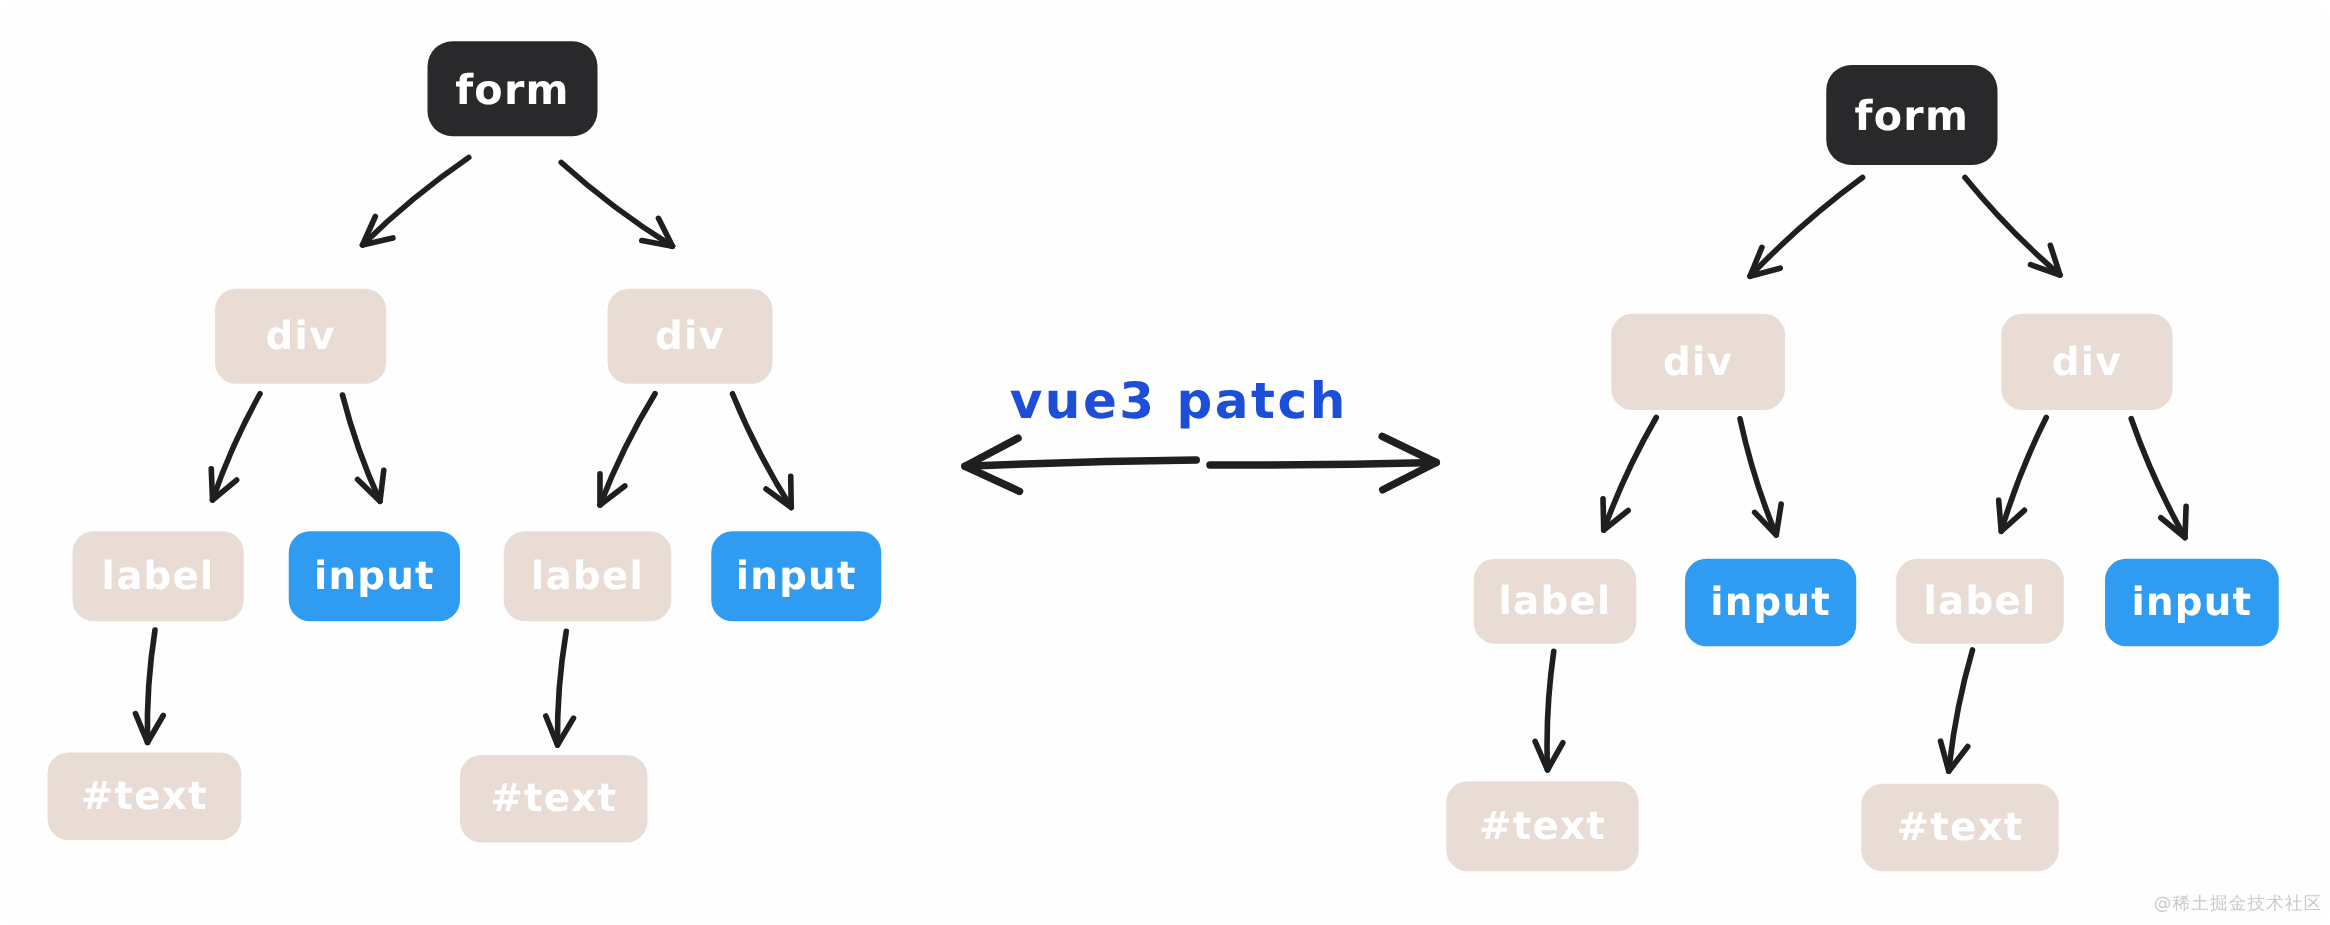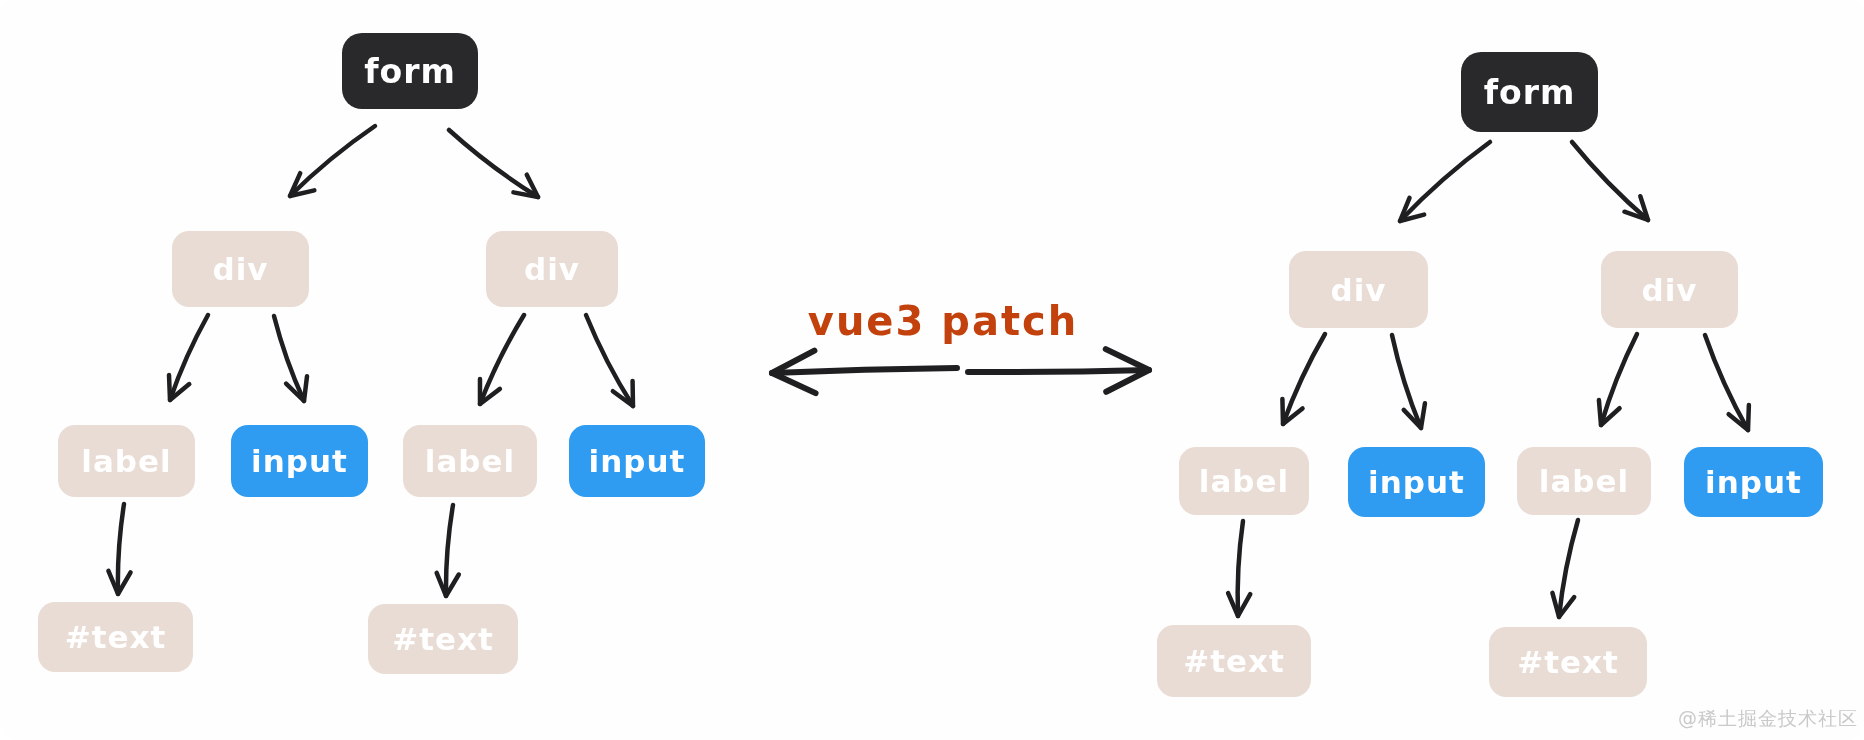--- a/index.html
+++ b/index.html
@@ -37,21 +37,21 @@
     transform: translate(-50%, -50%);
     font-size: 40px;
     font-weight: 700;
     letter-spacing: 2px;
     white-space: nowrap;
   }
   .watermark {
     position: absolute;
     right: 6px;
     bottom: 8px;
-    font-size: 19px;
+    font-size: 14px;
     letter-spacing: 1px;
     white-space: nowrap;
   }
 </style>
 </head>
 <body>
 
 <div class="canvas" style="background: rgb(254, 254, 254);">
   <svg id="arrow-layer" class="arrow-layer">
       <g fill="none" stroke="#1f1f22" stroke-width="4.5" stroke-linecap="round" stroke-linejoin="round">
@@ -140,15 +140,15 @@
       <div class="node form" style="left: 1461px; top: 52px; width: 137px; height: 80px; background: rgb(41, 41, 44); color: rgb(255, 255, 255);">form</div>
       <div class="node element" style="left: 1289px; top: 251px; width: 139px; height: 77px; background: rgb(233, 220, 213); color: rgb(255, 255, 255);">div</div>
       <div class="node element" style="left: 1601px; top: 251px; width: 137px; height: 77px; background: rgb(233, 220, 213); color: rgb(255, 255, 255);">div</div>
       <div class="node element" style="left: 1179px; top: 447px; width: 130px; height: 68px; background: rgb(233, 220, 213); color: rgb(255, 255, 255);">label</div>
       <div class="node input" style="left: 1348px; top: 447px; width: 137px; height: 70px; background: rgb(47, 156, 241); color: rgb(255, 255, 255);">input</div>
       <div class="node element" style="left: 1517px; top: 447px; width: 134px; height: 68px; background: rgb(233, 220, 213); color: rgb(255, 255, 255);">label</div>
       <div class="node input" style="left: 1684px; top: 447px; width: 139px; height: 70px; background: rgb(47, 156, 241); color: rgb(255, 255, 255);">input</div>
       <div class="node element" style="left: 1157px; top: 625px; width: 154px; height: 72px; background: rgb(233, 220, 213); color: rgb(255, 255, 255);">#text</div>
       <div class="node element" style="left: 1489px; top: 627px; width: 158px; height: 70px; background: rgb(233, 220, 213); color: rgb(255, 255, 255);">#text</div>
     </div>
-  <div class="patch-label" id="patch-label" style="left: 943px; top: 321px; color: #c2410c;">vue3 patch</div>
+  <div class="patch-label" id="patch-label" style="left: 943px; top: 321px; color: #1d4ed8;">vue3 patch</div>
   <div class="watermark" style="color: rgb(201, 201, 201);">@稀土掘金技术社区</div>
 </div>
 
 </body></html>

